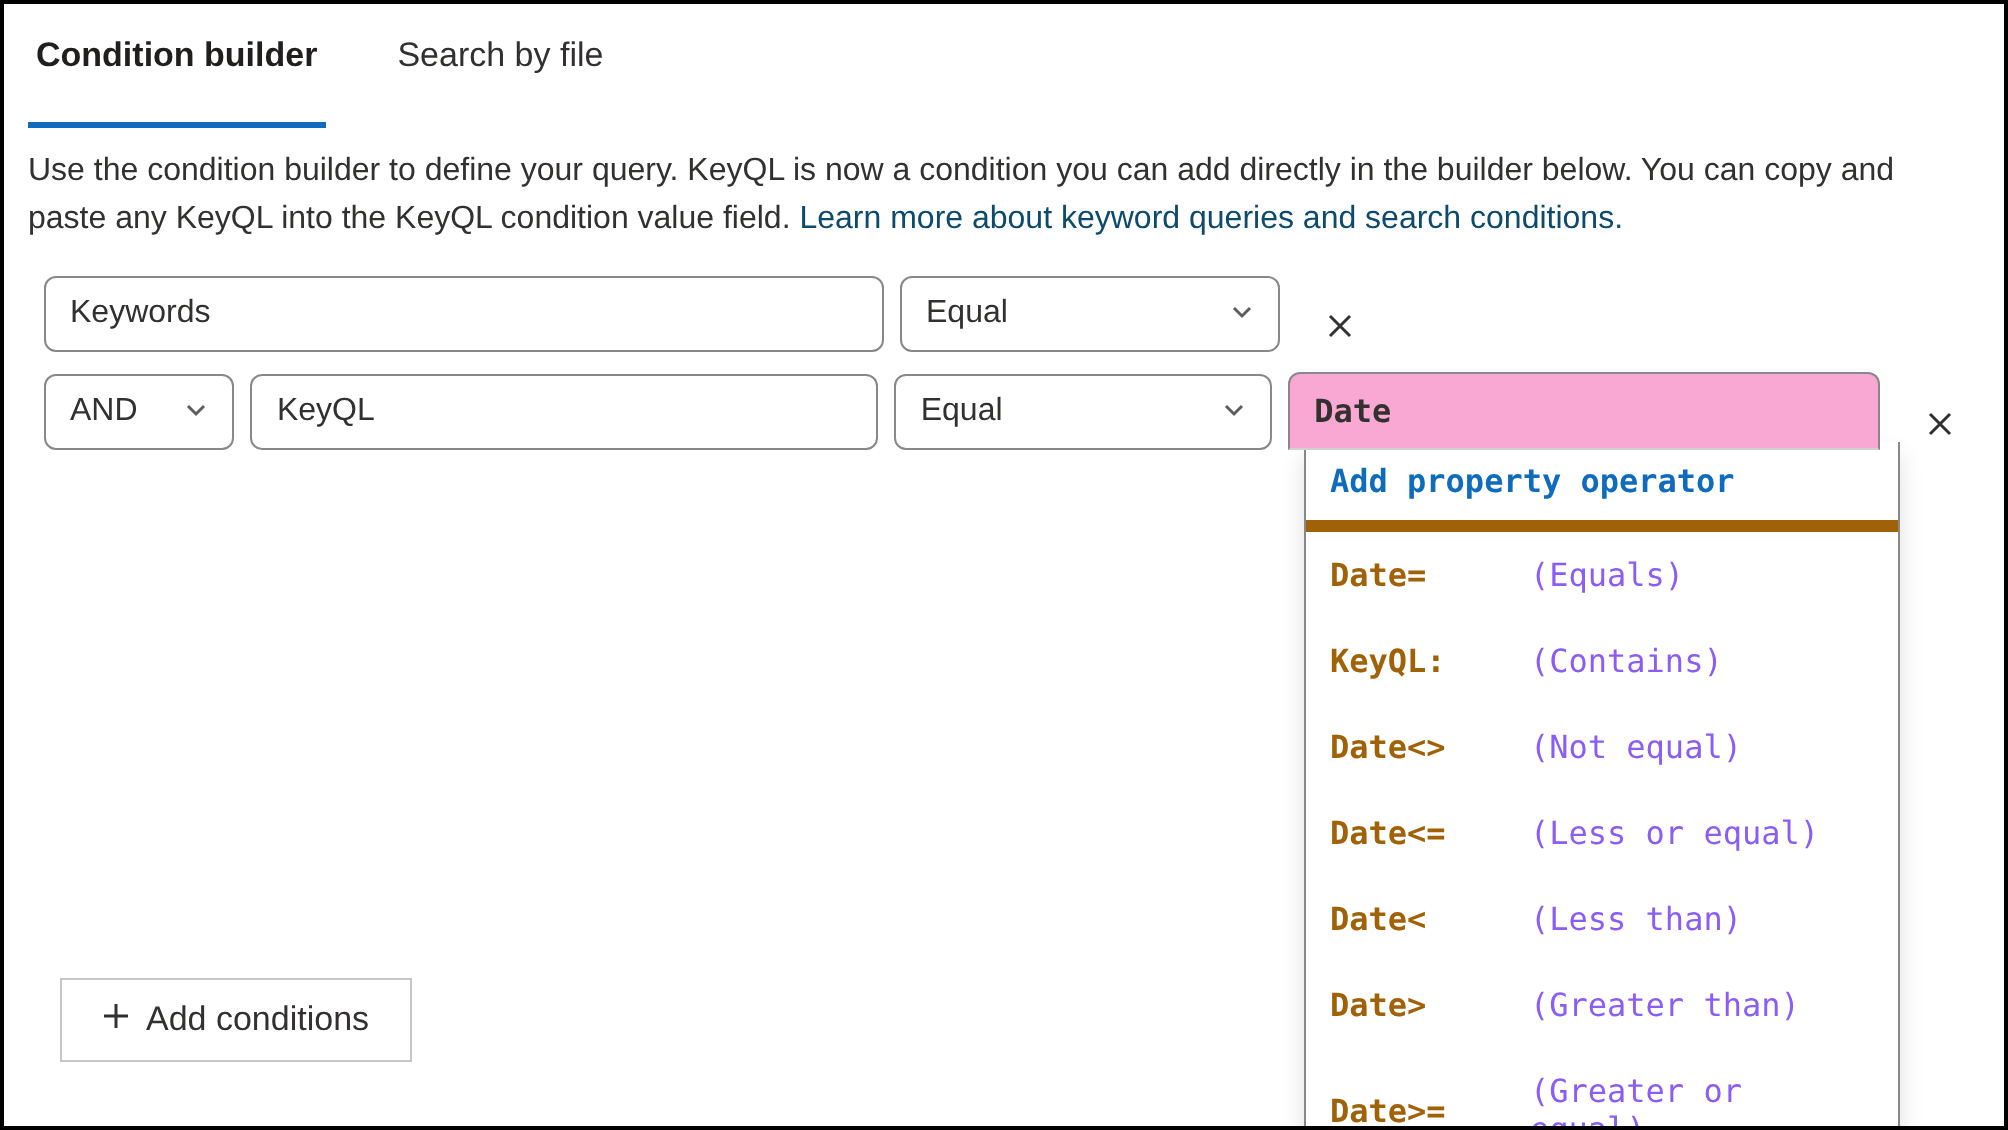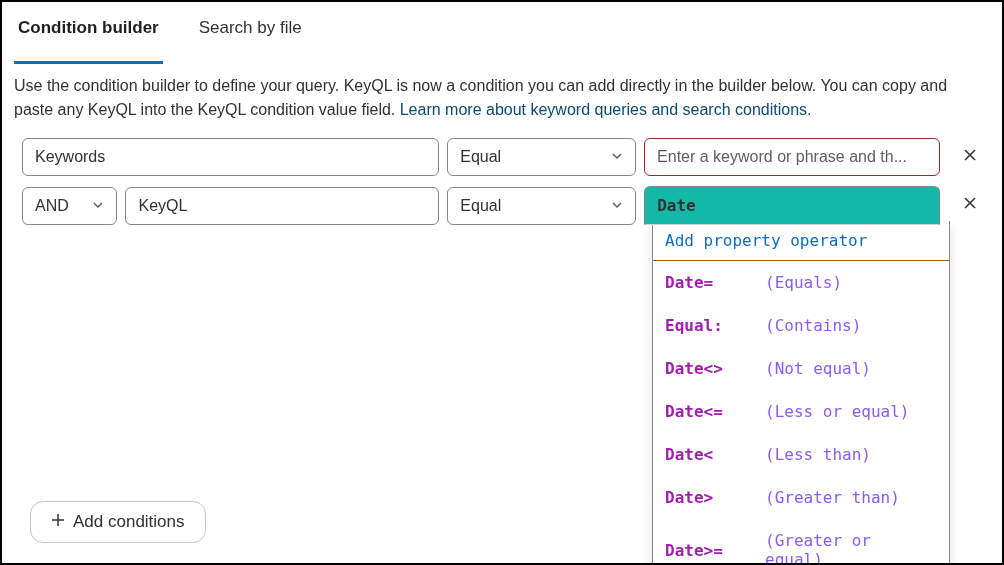--- a/index.html
+++ b/index.html
@@ -51,21 +51,21 @@
     }
     .description a {
       color: #0c4a6e;
       text-decoration: none;
     }
     .rows {
       padding: 0 20px;
     }
     .row {
       display: flex;
-      align-items: center;
+      align-items: flex-end;
       gap: 8px;
       margin-bottom: 10px;
     }
     .field-box, .operator-box, .input-box, .logic-box, .property-box {
       border: 1px solid #8a8886;
       border-radius: 6px;
       padding: 9px 12px;
       font-size: 16px;
       background: #fff;
       display: flex;
@@ -107,66 +107,67 @@
     }
     .keyql-value {
       font-weight: 600;
       font-family: Consolas, monospace;
       width: 298px;
       border: 1px solid #8a8886;
       border-radius: 6px 6px 0 0;
       border-bottom: 1px solid #d1d1d1;
       padding: 9px 12px;
       font-size: 16px;
-      background: #14b8a6;
+      background: #f9a8d4;
       position: relative;
       z-index: 2;
     }
     .dropdown {
       position: absolute;
       top: 219px;
       left: 650px;
       width: 298px;
       background: #fff;
       border: 1px solid #8a8886;
       border-top: none;
       border-radius: 0 0 6px 6px;
       z-index: 1;
       box-shadow: 0 6px 12px rgba(0,0,0,0.12);
     }
     .dropdown-header {
       color: #0f6cbd;
       font-family: Consolas, monospace;
       font-size: 16px;
       padding: 10px 12px;
-      border-bottom: 1px solid #a16207;
+      border-bottom: 6px solid #a16207;
+      font-weight: bold;
     }
     .dropdown-item {
       display: flex;
       align-items: center;
       padding: 12px 12px;
       font-family: Consolas, monospace;
       font-size: 16px;
       cursor: pointer;
     }
     .dropdown-item .code {
       font-weight: 600;
-      color: #a21caf;
+      color: #a16207;
       width: 100px;
       flex-shrink: 0;
     }
     .dropdown-item .desc {
       color: #8b5cf6;
     }
     .add-conditions {
       position: absolute;
       left: 28px;
-      bottom: 20px;
+      bottom: 32px;
       border: 1px solid #c8c6c4;
-      border-radius: 13px;
+      border-radius: 0;
       padding: 10px 20px;
       font-size: 17px;
       background: #fff;
       cursor: pointer;
       display: flex;
       align-items: center;
       gap: 8px;
     }
     .plus-icon {
       font-size: 17px;
@@ -191,23 +192,20 @@
     <div class="field-box">
       <span>Keywords</span>
     </div>
     <div class="operator-box">
       <span>Equal</span>
       <span class="chevron">
         <svg width="12" height="12" viewBox="0 0 12 12">
             <path d="M2 4 L6 8 L10 4" stroke="#605e5c" stroke-width="1.5" fill="none"></path>
           </svg>
       </span>
-    </div>
-    <div class="input-box">
-      <span>Enter a keyword or phrase and th...</span>
     </div>
     <div class="close-icon">
       <svg width="16" height="16" viewBox="0 0 16 16">
           <path d="M3 3 L13 13 M13 3 L3 13" stroke="#323130" stroke-width="1.5"></path>
         </svg>
     </div>
   </div>
 
   <div class="row">
     <div class="logic-box">
@@ -239,21 +237,21 @@
 
 </div>
 
 <div class="dropdown">
   <div class="dropdown-header">Add property operator</div>
   <div class="dropdown-item">
     <span class="code">Date=</span>
     <span class="desc">(Equals)</span>
   </div>
   <div class="dropdown-item">
-    <span class="code">Equal:</span>
+    <span class="code">KeyQL:</span>
     <span class="desc">(Contains)</span>
   </div>
   <div class="dropdown-item">
     <span class="code">Date&lt;&gt;</span>
     <span class="desc">(Not equal)</span>
   </div>
   <div class="dropdown-item">
     <span class="code">Date&lt;=</span>
     <span class="desc">(Less or equal)</span>
   </div>

